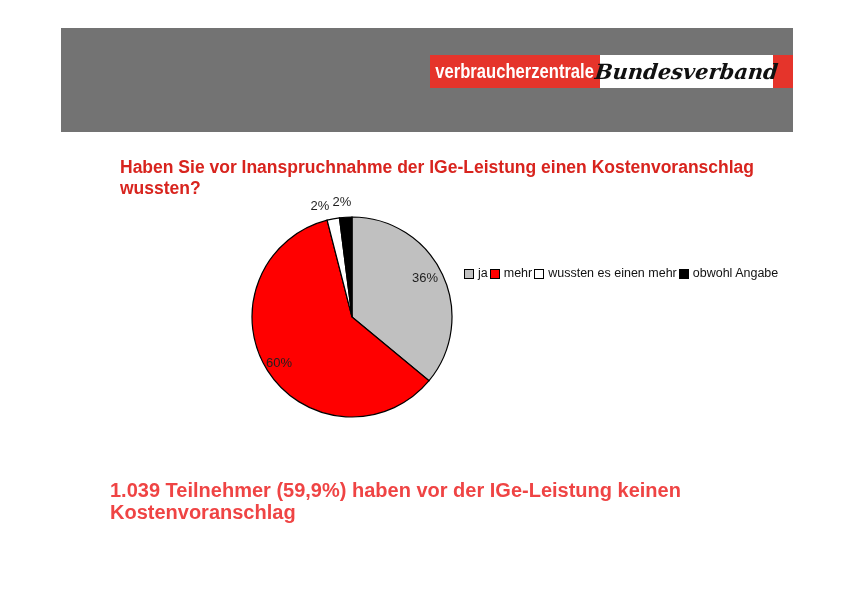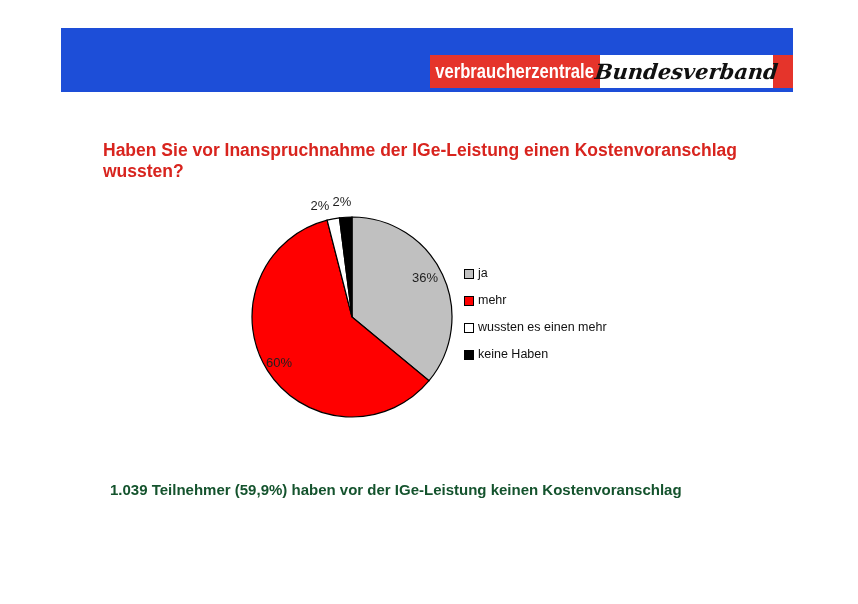--- a/index.html
+++ b/index.html
@@ -2,62 +2,62 @@
 <html><head>
 <meta charset="utf-8">
 <style>
   html,body { margin:0; padding:0; background:#fff; }
   .slide {
     position:relative; width:858px; height:604px; background:#ffffff;
     font-family:"Liberation Sans", sans-serif; overflow:hidden;
   }
 
   
-  .header-bar { position:absolute; left:61px; top:28px; width:732px; height:64px; background:#1d4ed8; }
+  .header-bar { position:absolute; left:61px; top:28px; width:732px; height:104px; background:#737373; }
   .logo { position:absolute; right:0; top:27px; height:33px; display:flex; }
   .logo-red {
     width:170px; height:33px; background:#E5342B; display:flex; align-items:center; justify-content:center;
   }
   .logo-red .condensed {
     color:#ffffff; font-weight:bold; font-size:20px; white-space:nowrap;
     transform:scaleX(0.83); transform-origin:center;
   }
   .logo-white {
     width:173px; height:33px; background:#ffffff; display:flex; align-items:center; justify-content:center;
   }
   .logo-white .script {
     font-family:"DejaVu Serif", serif; font-style:italic; font-weight:bold; font-size:21px;
     color:#111; white-space:nowrap; transform:skewX(-6deg);
   }
   .logo-sq { width:20px; height:33px; background:#E5342B; }
 
   
   .question {
-    position:absolute; left:103px; top:140px; width:720px; margin:0;
+    position:absolute; left:103px; top:140px; width:720px; margin:17px;
     color:#D8241E; font-size:17.5px; font-weight:bold; line-height:21px;
   }
   .question span { display:block; }
 
   
   .pie-svg { position:absolute; left:232px; top:195px; }
   .pie-svg text {
     font-family:"Liberation Sans", sans-serif; font-size:13px; fill:#1f1f1f;
   }
 
-  .legend { position:absolute; left:464px; top:267px; display:flex; flex-direction:column; gap:14px; }
+  .legend { position:absolute; left:464px; top:267px; display:flex; flex-direction:row; gap:2px; }
   .legend-row { display:flex; align-items:center; height:13px; }
   .swatch {
     width:8px; height:8px; border:1px solid #000; margin-right:4px; flex:0 0 auto; background:#fff;
   }
   .legend-label { font-size:12.5px; color:#111; line-height:13px; }
 
   
   .footnote {
     position:absolute; left:110px; top:479px; width:700px; margin:0;
-    color:#14532d; font-size:15px; font-weight:bold; line-height:22px;
+    color:#ef4444; font-size:20px; font-weight:bold; line-height:22px;
   }
   .footnote span { display:block; }
 </style>
 </head>
 <body>
 
 <div class="slide">
 
   <div class="header-bar">
     <div class="logo">
@@ -95,21 +95,21 @@
     <div class="legend-row">
       <span class="swatch" style="background: rgb(255, 0, 0);"></span>
       <span class="legend-label">mehr</span>
     </div>
     <div class="legend-row">
       <span class="swatch" style="background: rgb(255, 255, 255);"></span>
       <span class="legend-label">wussten es einen mehr</span>
     </div>
     <div class="legend-row">
       <span class="swatch" style="background: rgb(0, 0, 0);"></span>
-      <span class="legend-label">keine Haben</span>
+      <span class="legend-label">obwohl Angabe</span>
     </div>
   </div>
 
   <p class="footnote">
     <span>1.039 Teilnehmer (59,9%) haben vor der IGe-Leistung keinen Kostenvoranschlag</span>
   </p>
 
 </div>
 
 </body></html>

